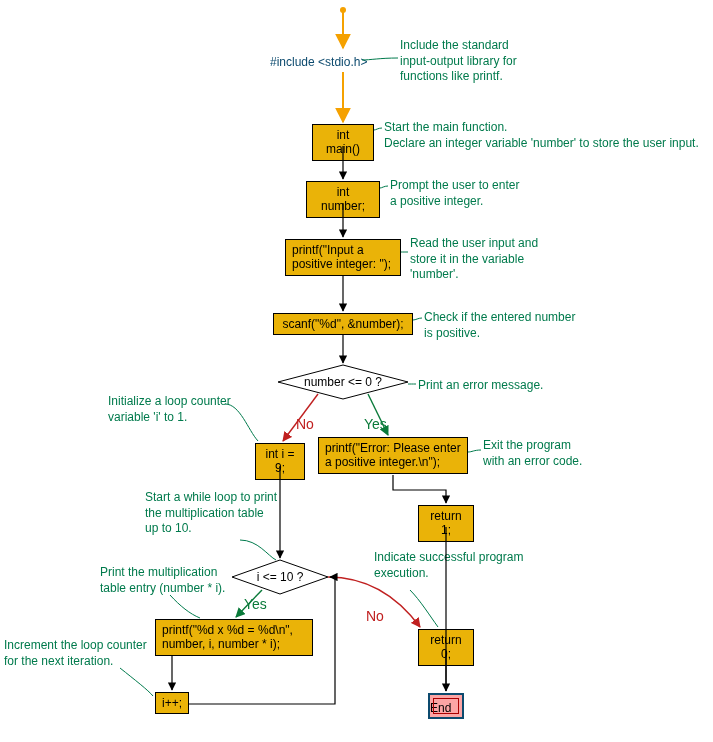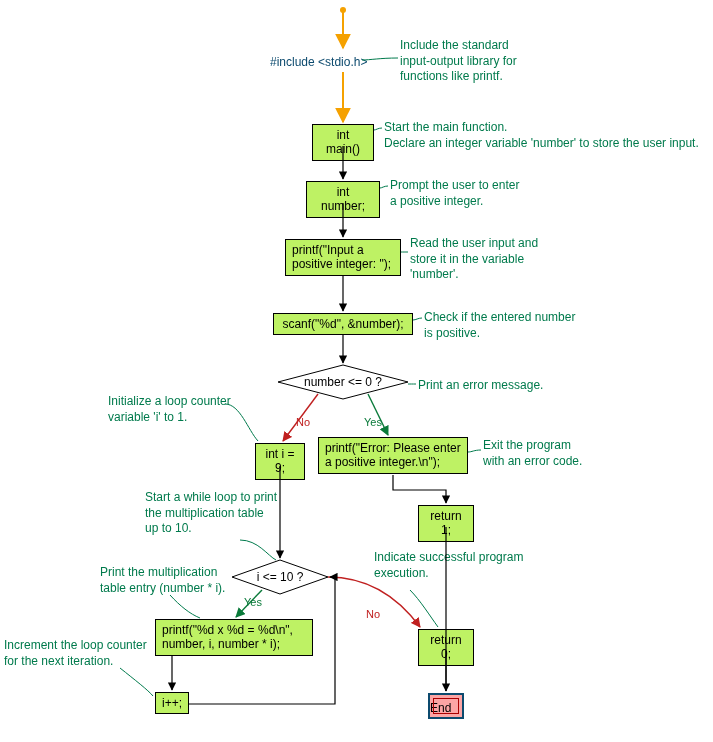--- a/index.html
+++ b/index.html
@@ -12,21 +12,21 @@
   }
   #canvas {
     position: relative;
     width: 713px;
     height: 742px;
     background: #fff;
   }
   .node {
     position: absolute;
     border: 1px solid #000;
-    background: #bef264;
+    background: #eab308;
     padding: 3px 6px;
     text-align: center;
     line-height: 1.2;
     box-sizing: border-box;
   }
   .start-label {
     position: absolute;
     color: #0c4a6e;
     font-weight: normal;
   }
@@ -55,21 +55,21 @@
   }
   svg.overlay {
     position: absolute;
     left: 0; top: 0;
     width: 713px;
     height: 742px;
     pointer-events: none;
   }
   .edge-label {
     position: absolute;
-    font-size: 11px;
+    font-size: 14px;
   }
   .edge-no  { color: #c02020; }
   .edge-yes { color: #0a7a3a; }
 </style>
 </head>
 <body>
 
 <div id="canvas">
 
   <div class="start-label" style="left:270px; top:55px;">#include &lt;stdio.h&gt;</div>

